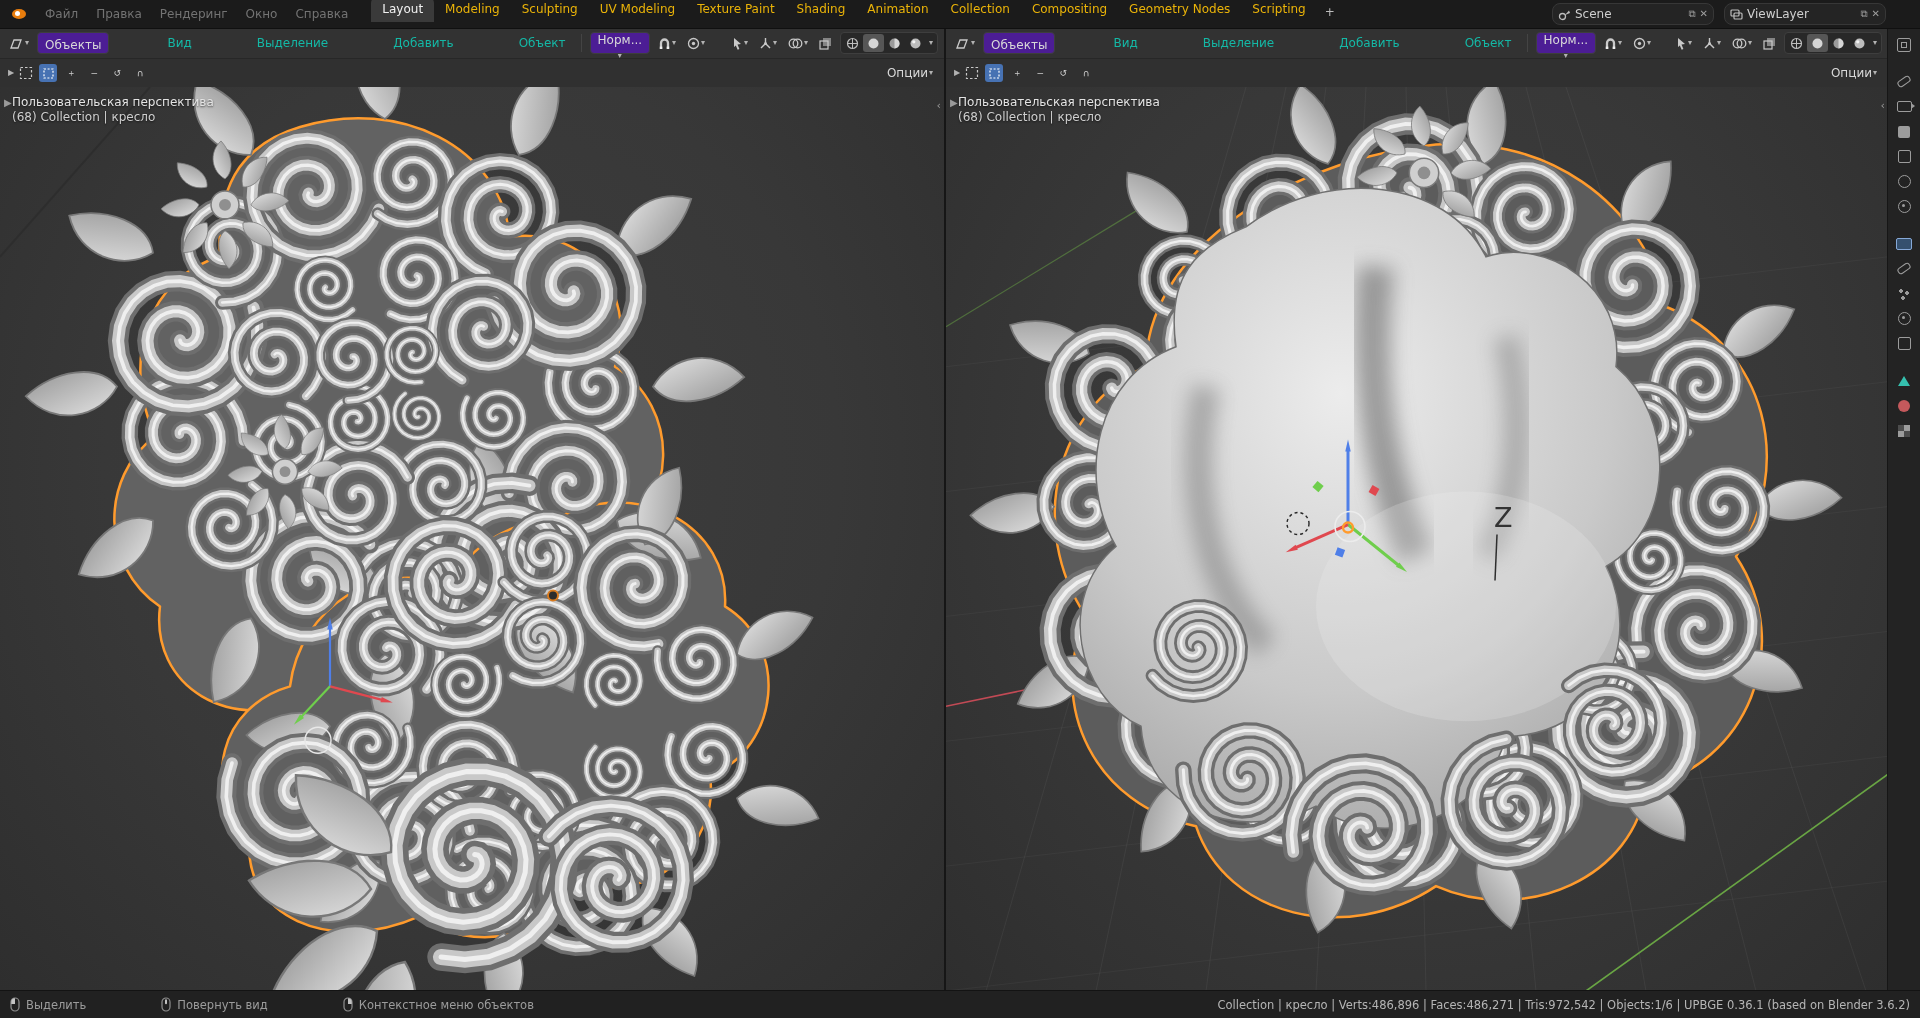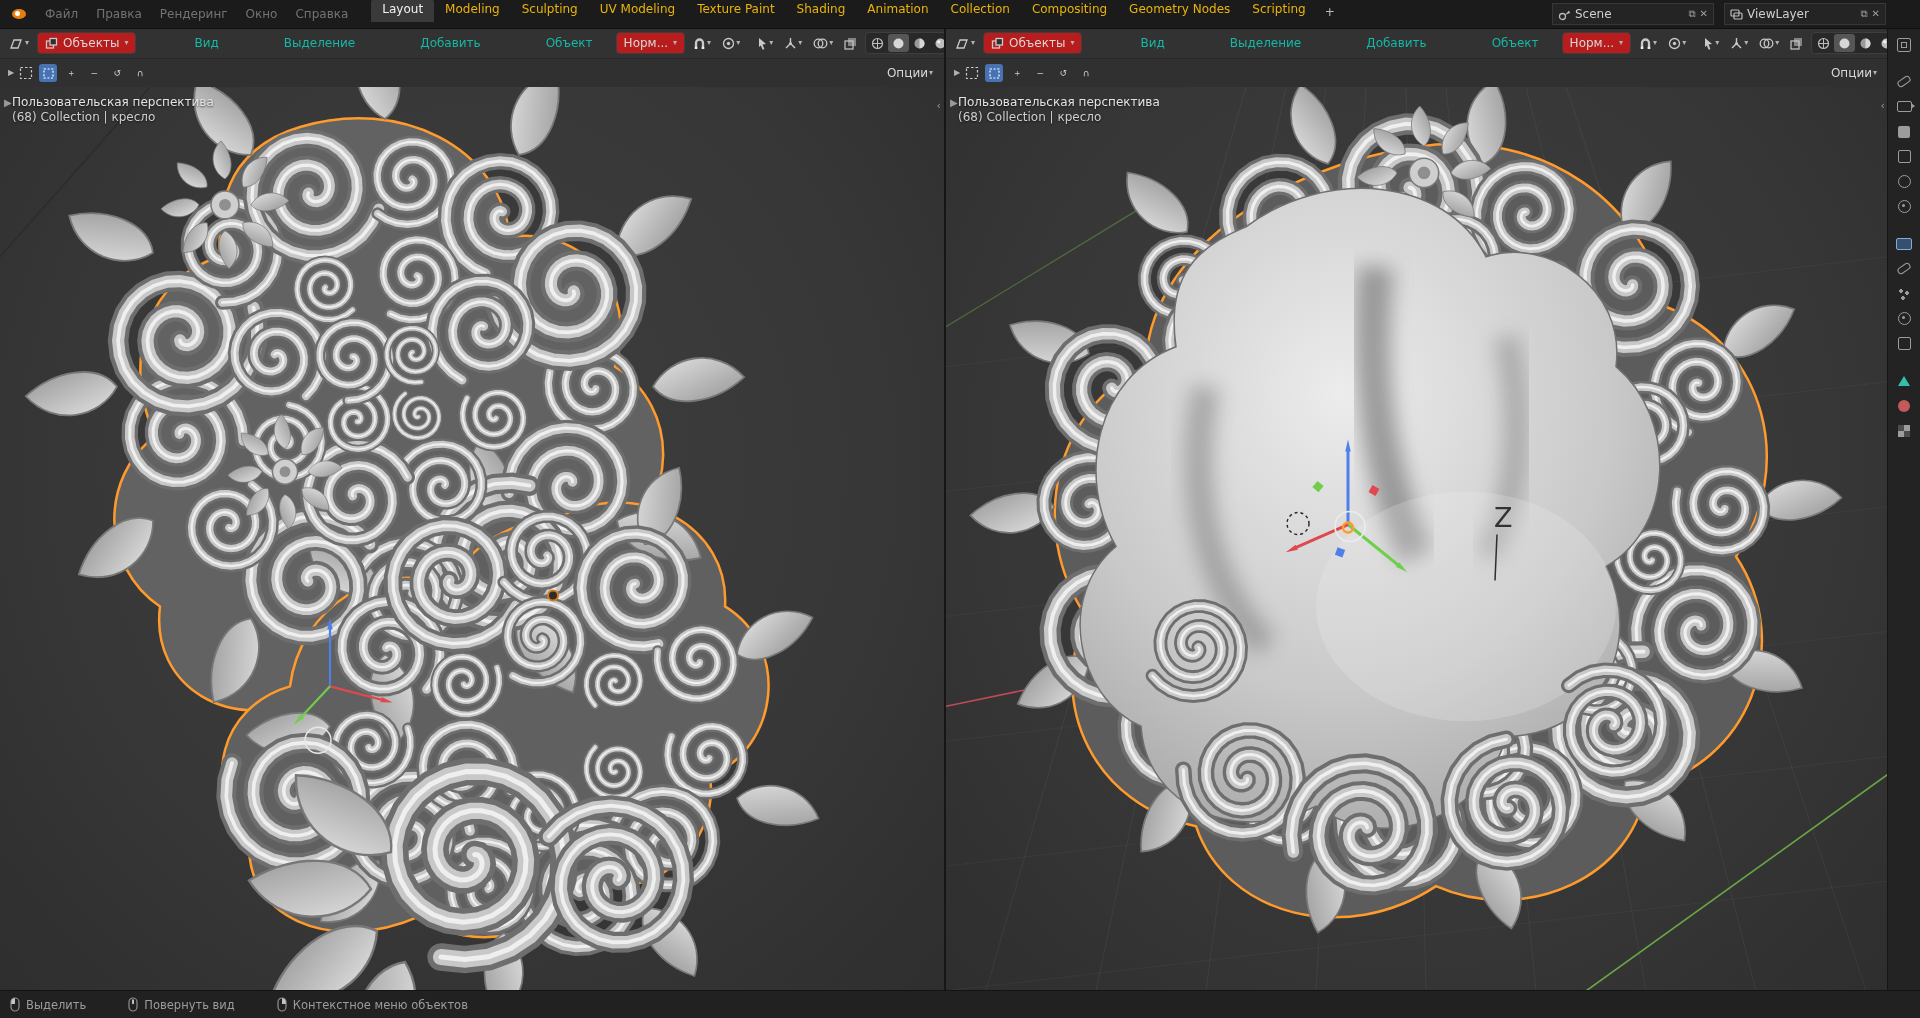--- a/index.html
+++ b/index.html
@@ -12,39 +12,39 @@
   .logo{width:22px;height:18px;margin:0 6px 0 8px;display:flex;align-items:center;justify-content:center;}
   .logo .dot{width:14px;height:10px;border-radius:50% 50% 50% 50%;background:#e87d0d;position:relative;}
   .logo .dot::after{content:"";position:absolute;left:3px;top:2px;width:5px;height:5px;border-radius:50%;background:#fff;}
   .menu{padding:0 9px;height:28px;display:flex;align-items:center;color:#737373;cursor:default;}
   .tabs{display:flex;align-items:flex-end;height:16px;margin-left:14px;}
   .tab{padding:5px 11px 6px 11px;border-radius:6px 6px 0 0;color:#eab308;cursor:default;}
   .tab.active{background:#3a3a3a;color:#f1f1f1;}
   .tab-add{padding:3px 8px;color:#bdbdbd;}
   .topbar-right{margin-left:auto;display:flex;align-items:center;gap:10px;padding-right:34px;}
   .sel-group{display:flex;align-items:center;gap:4px;background:#242424;border:1px solid #373737;
-             border-radius:0;height:20px;padding:0 5px;min-width:150px;}
+             border-radius:8px;height:20px;padding:0 5px;min-width:150px;}
   .sel-group .lbl{flex:1;color:#cfcfcf;}
   .mini{color:#9f9f9f;font-size:10px;line-height:1;}
   
   .workspace{position:absolute;left:0;top:28px;right:0;bottom:27px;background:#161616;}
   .viewport{position:absolute;top:0;bottom:0;background:#2e2e2e;}
   .vp-left{left:0;width:944px;}
   .vp-right{left:946px;width:942px;}
   .rail{position:absolute;right:0;top:0;bottom:0;width:32px;background:#232323;border-left:1px solid #161616;
         display:flex;flex-direction:column;align-items:center;padding-top:4px;gap:0;}
   .rail-item{width:32px;height:25px;display:flex;align-items:center;justify-content:center;}
   .rail-gap{height:12px;}
   
   .vp-header{height:30px;background:#323232;display:flex;align-items:center;padding:0 6px;gap:5px;
              border-bottom:1px solid #272727;white-space:nowrap;overflow:hidden;}
   .vp-tools{height:28px;background:#303030;display:flex;align-items:center;padding:0 8px;gap:5px;
             border-bottom:1px solid #232323;}
-  .pill{display:flex;align-items:center;gap:5px;background:#b91c1c;border:1px solid #3e3e3e;
-        border-radius:4px;height:20px;padding:0 7px;cursor:default;}
+  .pill{display:flex;align-items:center;gap:5px;background:#4c1d95;border:1px solid #3e3e3e;
+        border-radius:4px;height:20px;padding:0 7px;cursor:default;flex-direction:column;}
   .hmenu{padding:0 7px;color:#14b8a6;cursor:default;margin-left:46px;}
   .chev{font-size:8px;color:#b2b2b2;line-height:1;}
   .icon-btn{display:flex;align-items:center;gap:1px;padding:2px 3px;border-radius:3px;cursor:default;}
   .shade-group{display:flex;align-items:center;background:#282828;border:1px solid #3e3e3e;border-radius:4px;padding:1px;}
   .shade{width:21px;height:18px;display:flex;align-items:center;justify-content:center;border-radius:3px;}
   .shade.active{background:#565656;}
   .spacer{flex:1;}
   .vsep{width:1px;height:18px;background:#444;margin:0 3px;}
   .sel-mode{width:18px;height:18px;display:flex;align-items:center;justify-content:center;border-radius:3px;
             color:#cfcfcf;font-size:9px;}
@@ -54,21 +54,21 @@
               background:radial-gradient(ellipse at 50% 42%, #3e3e3e 0%, #383838 55%, #2e2e2e 100%);}
   .vp-content svg.scene{position:absolute;left:0;top:0;width:100%;height:100%;}
   .overlay-text{position:absolute;left:12px;top:8px;line-height:15px;z-index:3;pointer-events:none;}
   .overlay-text .l1{color:#e4e4e4;text-shadow:0 1px 2px rgba(0,0,0,.6);}
   .overlay-text .l2{color:#cfcfcf;text-shadow:0 1px 2px rgba(0,0,0,.6);}
   .collapse-arrow{position:absolute;top:12px;color:#9a9a9a;font-size:11px;z-index:3;cursor:default;}
   .collapse-right{right:3px;}
   .tbar-arrow{position:absolute;left:4px;top:10px;color:#9a9a9a;font-size:10px;z-index:3;cursor:default;}
   
   .statusbar{position:absolute;left:0;bottom:0;right:0;height:27px;background:#212121;border-top:1px solid #131313;
-             display:flex;align-items:center;padding:0 10px;color:#9c9c9c;font-size:11.5px;}
+             display:flex;align-items:center;padding:0 10px;color:#9c9c9c;font-size:11.5px;gap:33px;}
   .hint{display:flex;align-items:center;gap:6px;margin-right:42px;}
   .stats{margin-left:auto;color:#b5b5b5;white-space:nowrap;}
   
   .r-grid{width:12px;height:12px;border:1.5px solid #9c9c9c;border-radius:2px;position:relative;}
   .r-grid::after{content:"";position:absolute;left:3px;top:3px;right:3px;bottom:3px;border:1px solid #9c9c9c;}
   .r-sq{width:11px;height:11px;border:1.5px solid #9c9c9c;border-radius:2px;}
   .r-sqf{width:12px;height:12px;background:#9c9c9c;border-radius:2px;}
   .r-ci{width:11px;height:11px;border:1.5px solid #9c9c9c;border-radius:50%;}
   .r-cif{width:12px;height:12px;border-radius:50%;background:#c4595c;}
   .r-scr{width:14px;height:10px;border:1.5px solid #86a9d8;border-radius:2px;background:#35506e;}
@@ -688,13 +688,14 @@
       </svg>
     <span>Повернуть вид</span>
   </div>
   <div class="hint">
     <svg width="10" height="15">
         <rect x="1" y="1" width="8" height="13" rx="4" fill="none" stroke="#8f8f8f" stroke-width="1.2"></rect>
         <path d="M5,1.2 A3.8,3.8 0 0 1 8.8,5 V7 H5 Z" fill="#c4c4c4"></path>
       </svg>
     <span>Контекстное меню объектов</span>
   </div>
+  <div class="stats">Collection | кресло | Verts:486,896 | Faces:486,271 | Tris:972,542 | Objects:1/6 | UPBGE 0.36.1 (based on Blender 3.6.2)</div>
 </div>
 
 </body></html>

